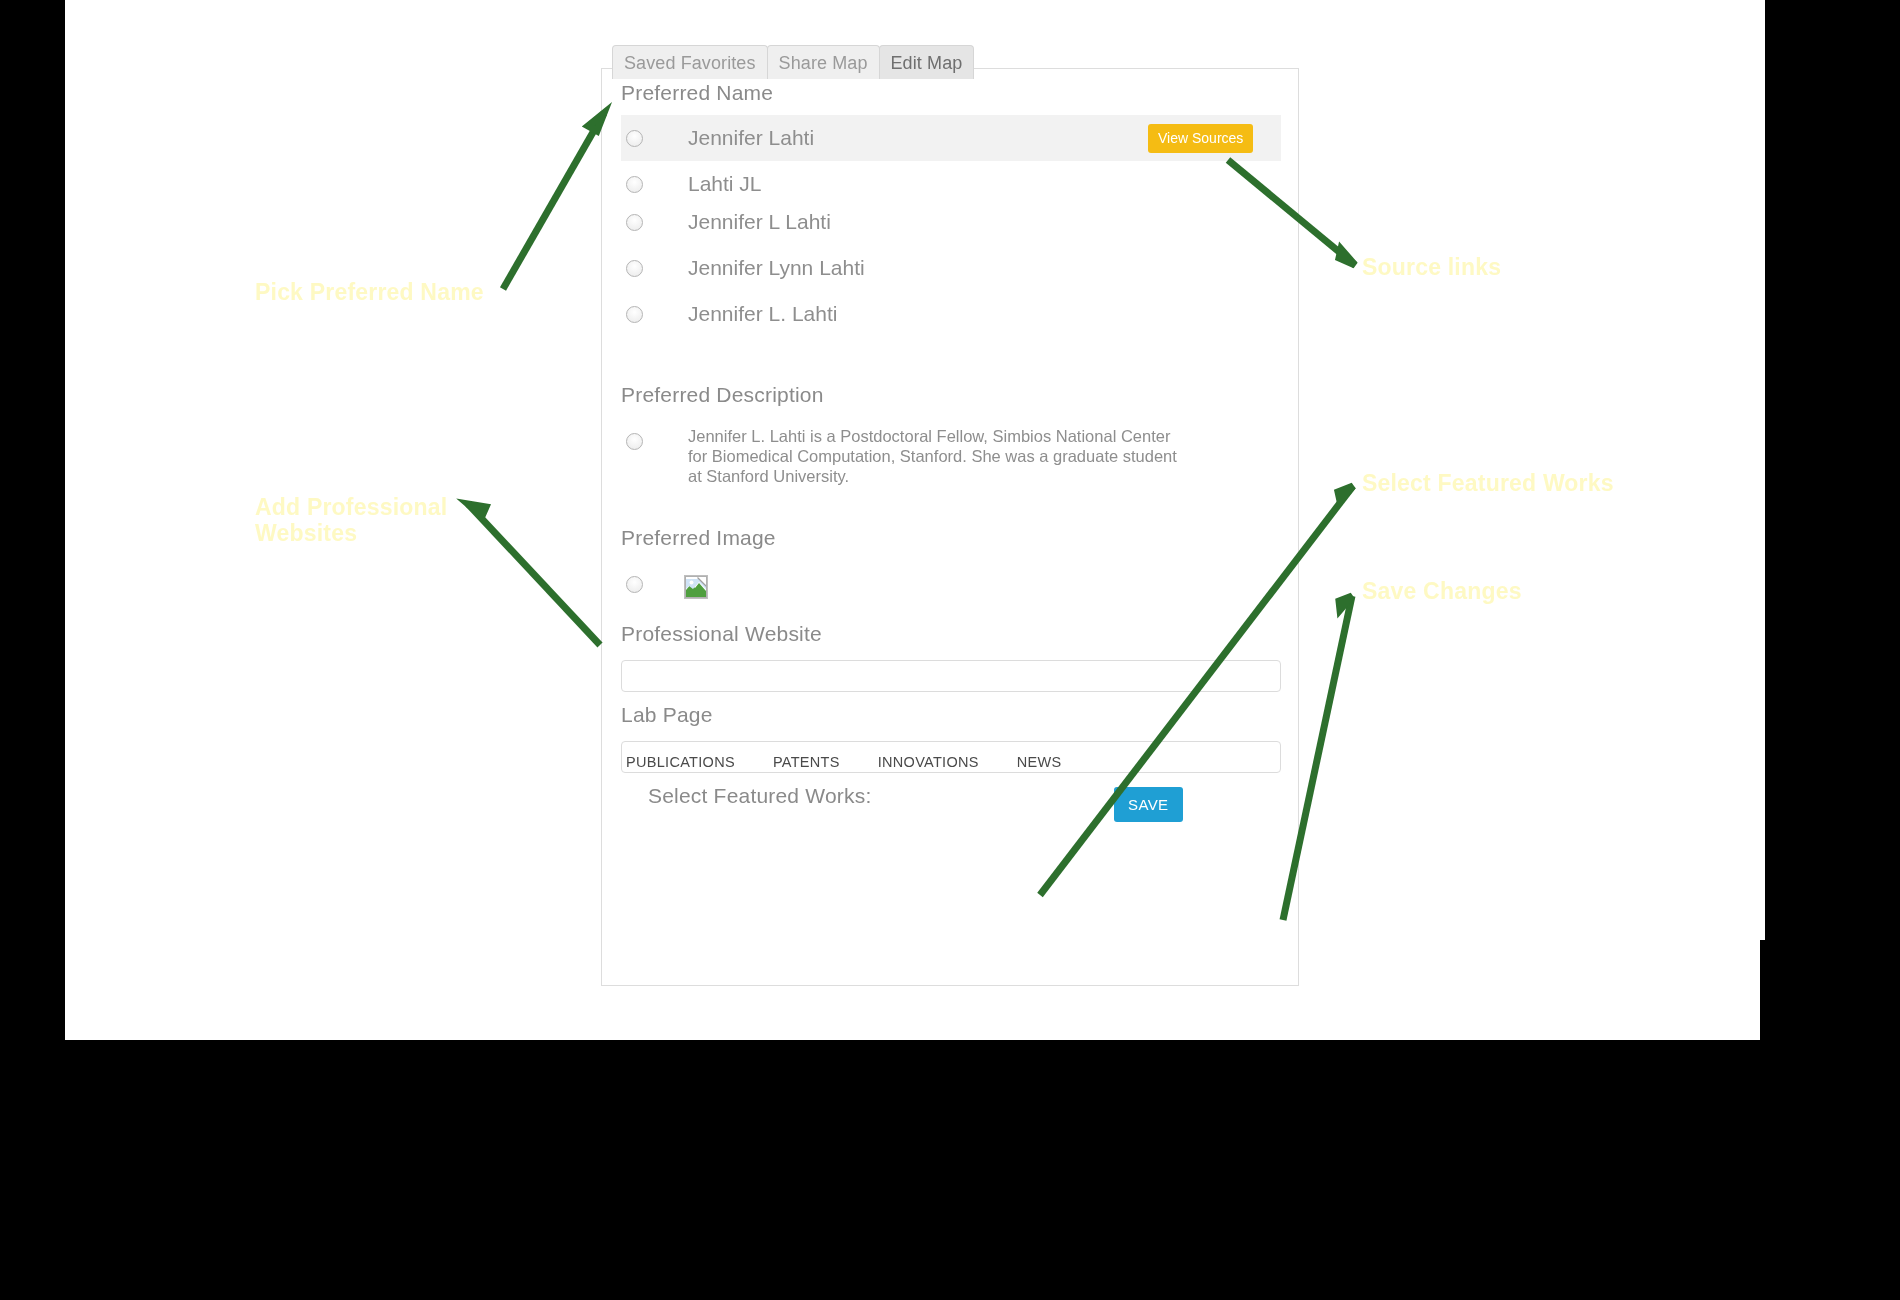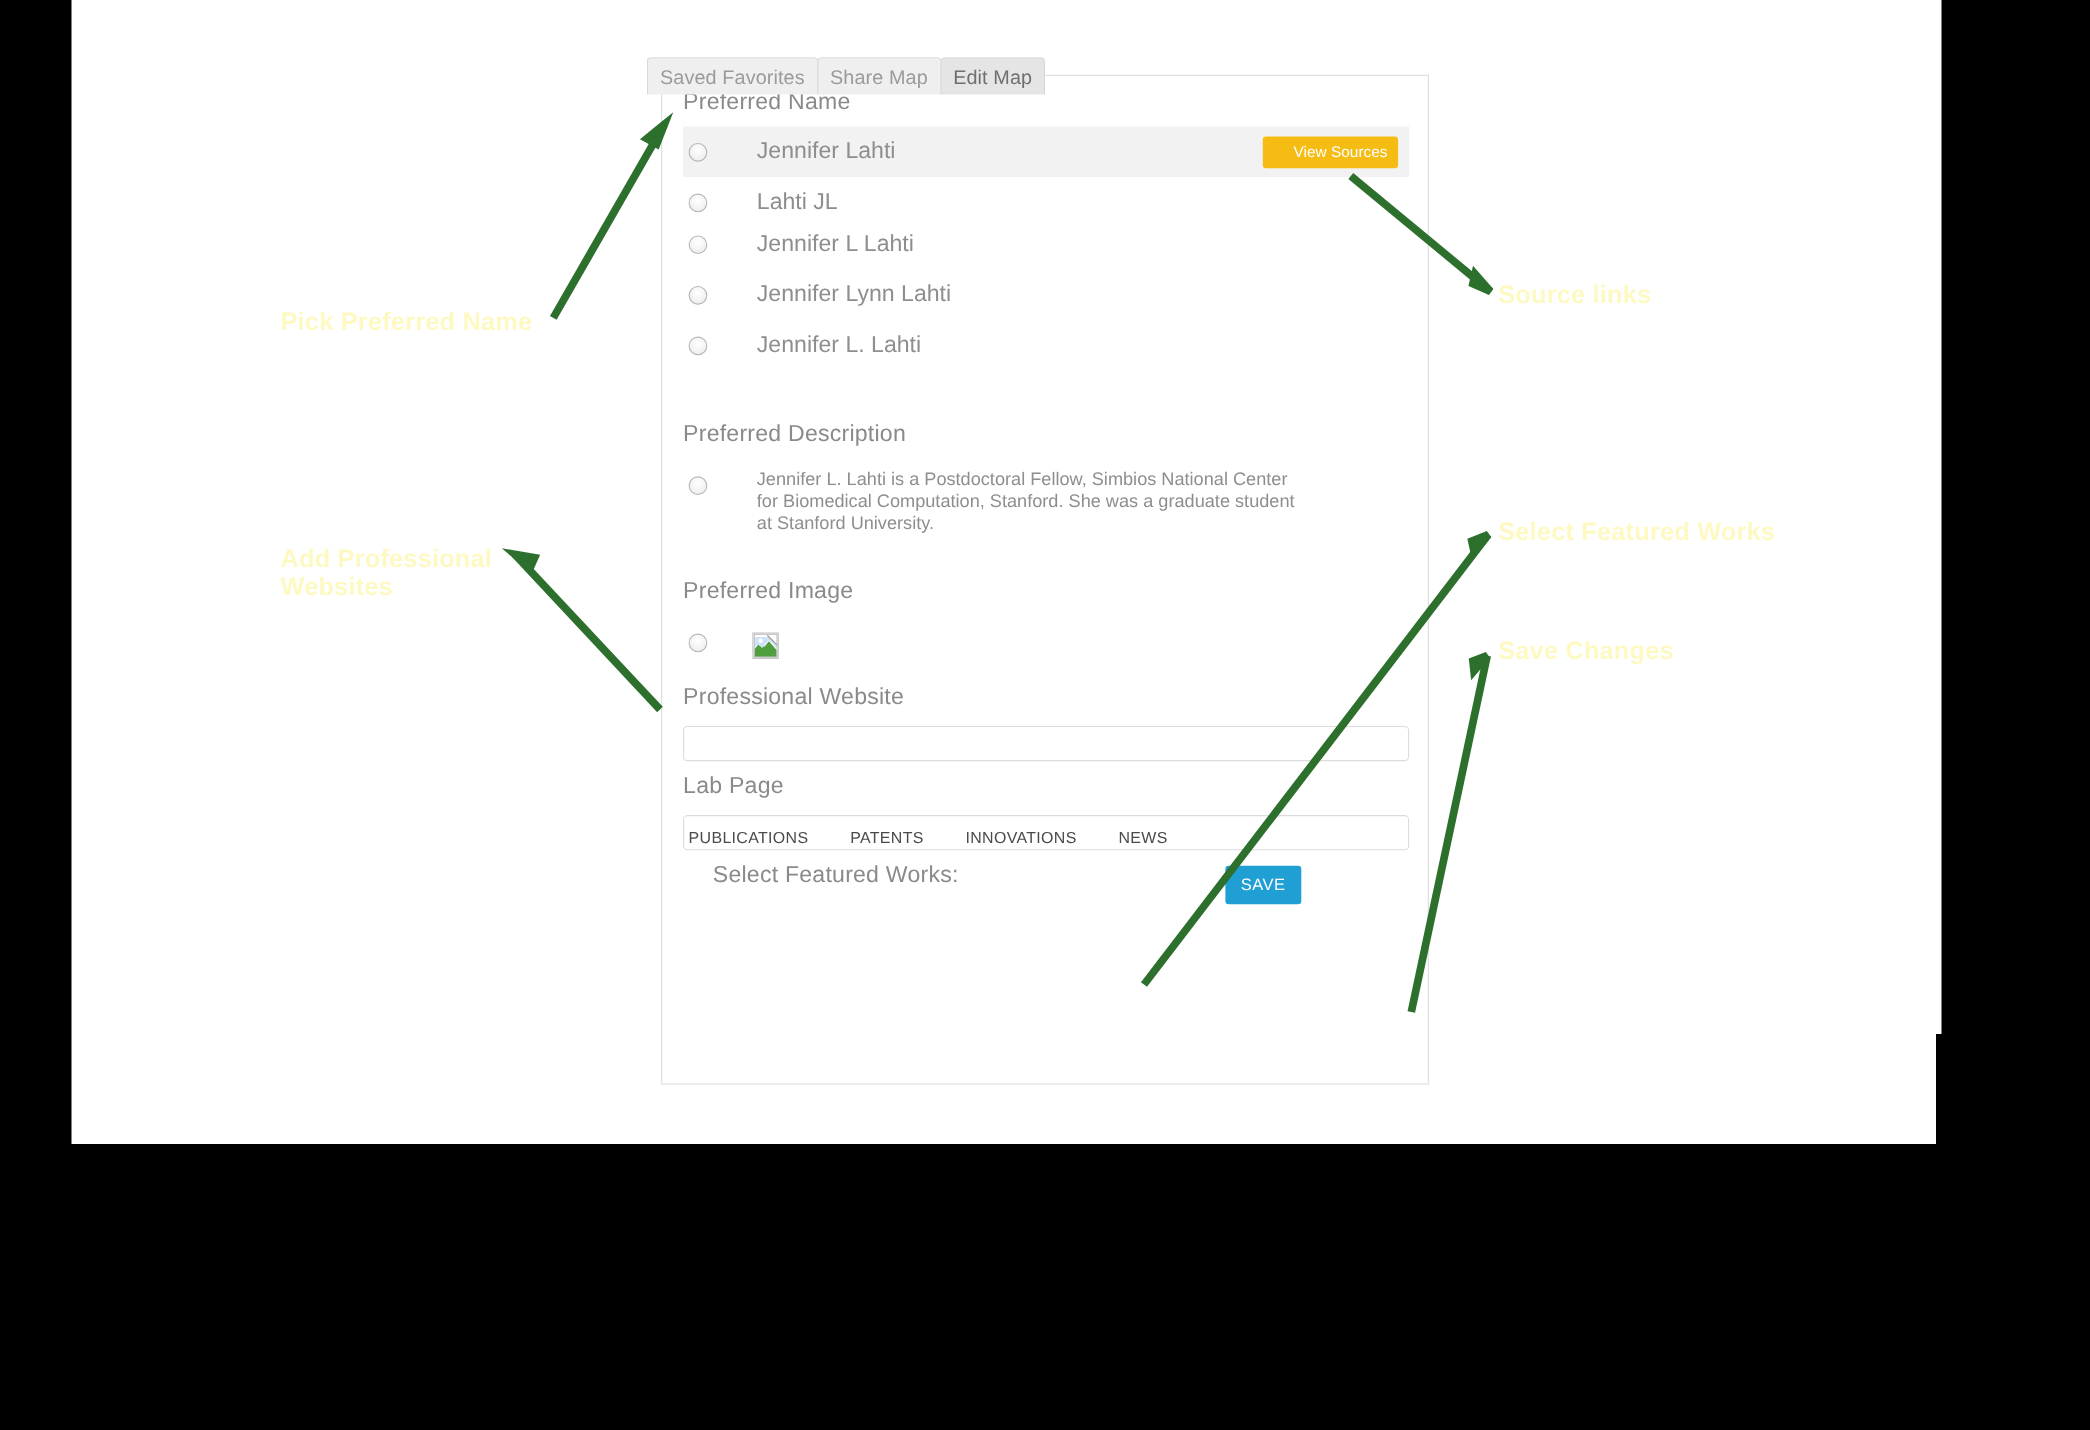--- a/index.html
+++ b/index.html
@@ -19,25 +19,25 @@
   .sheet {
     position: absolute;
     background: #ffffff;
   }
   .sheet-a { left: 65px;  top: 0px;   width: 1700px; height: 940px; }
   .sheet-b { left: 65px;  top: 940px; width: 1695px; height: 100px; }
 
   
   .tabbar {
     position: absolute;
-    left: 588px;
+    left: 612px;
     top: 38px;
     height: 48px;
     display: flex;
-    align-items: flex-end;
+    align-items: center;
     z-index: 5;
   }
   .tab {
     font-size: 18px;
     line-height: 1;
     padding: 8px 11px 7px 11px;
     border: 1px solid #d6d6d6;
     border-bottom: none;
     border-top-left-radius: 4px;
     border-top-right-radius: 4px;
@@ -125,21 +125,21 @@
 
   
   .view-sources {
     position: absolute;
     left: 546px;
     top: 55px;
     background: #f5bc13;
     color: #ffffff;
     font-size: 14px;
     line-height: 1;
-    padding: 7px 10px 8px 28px;
+    padding: 7px 10px 8px 10px;
     border-radius: 3px;
     cursor: pointer;
     white-space: nowrap;
     z-index: 4;
   }
 
   
   .broken-img {
     position: absolute;
     left: 82px;

